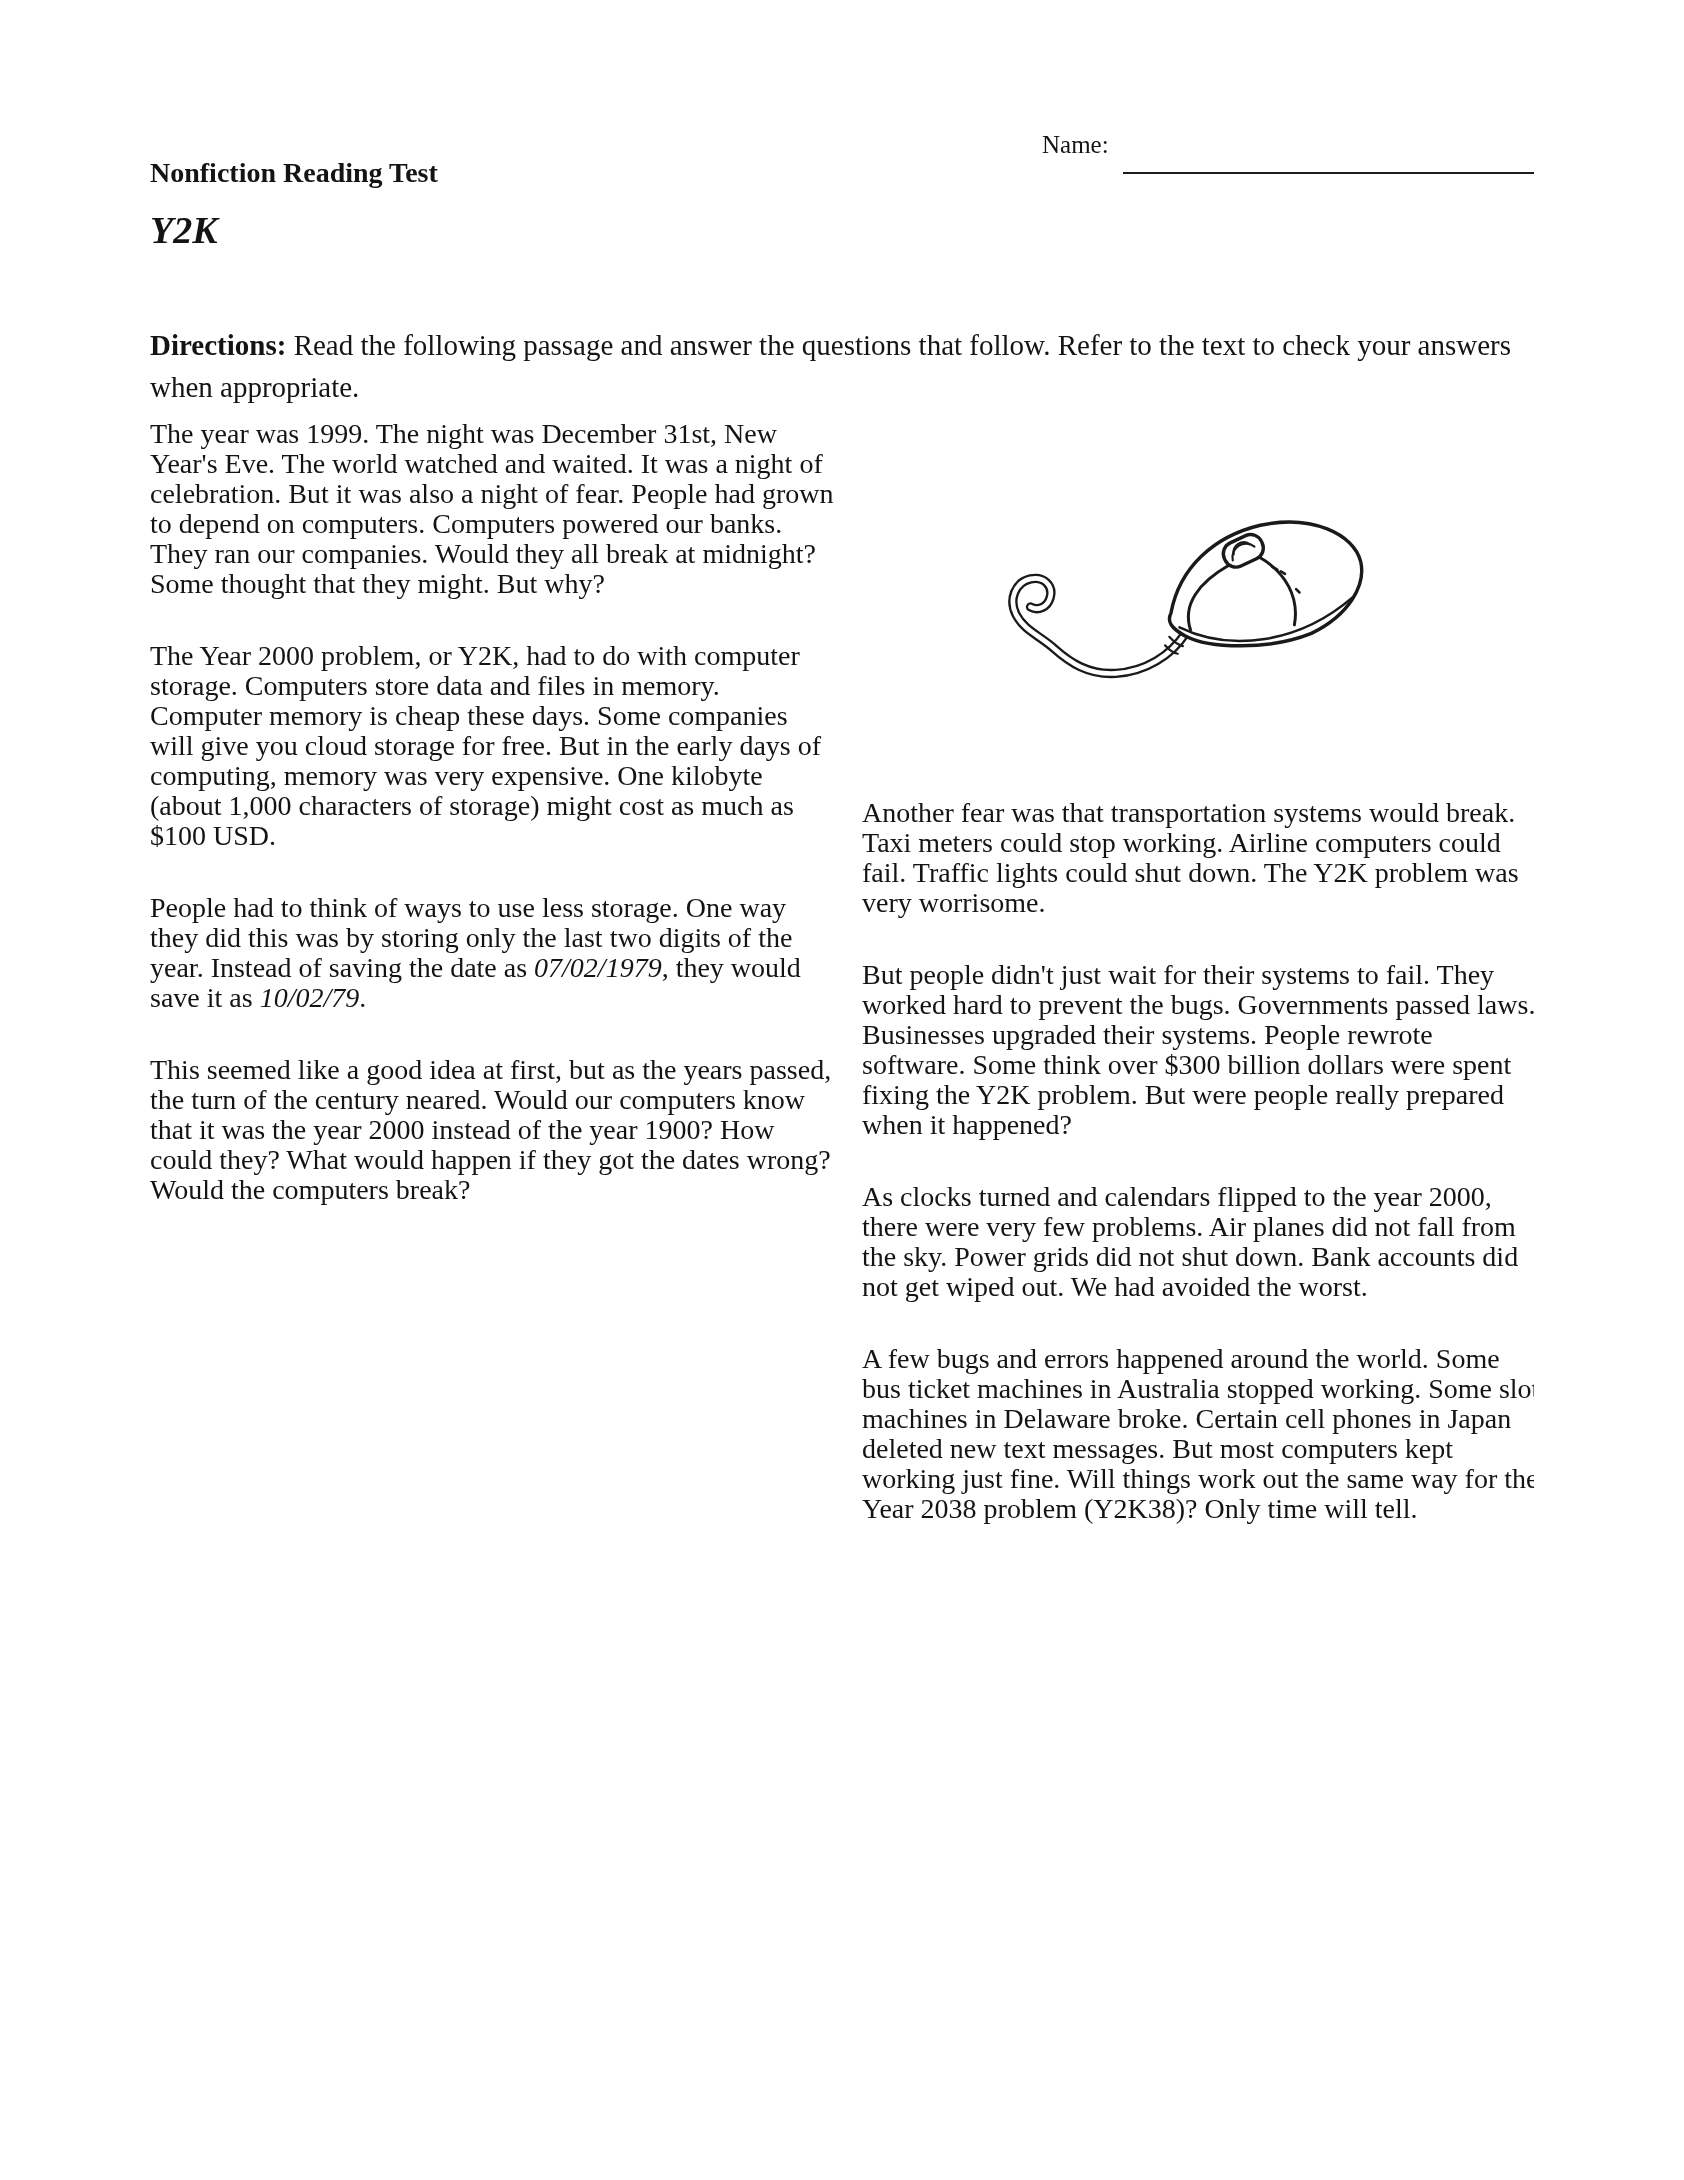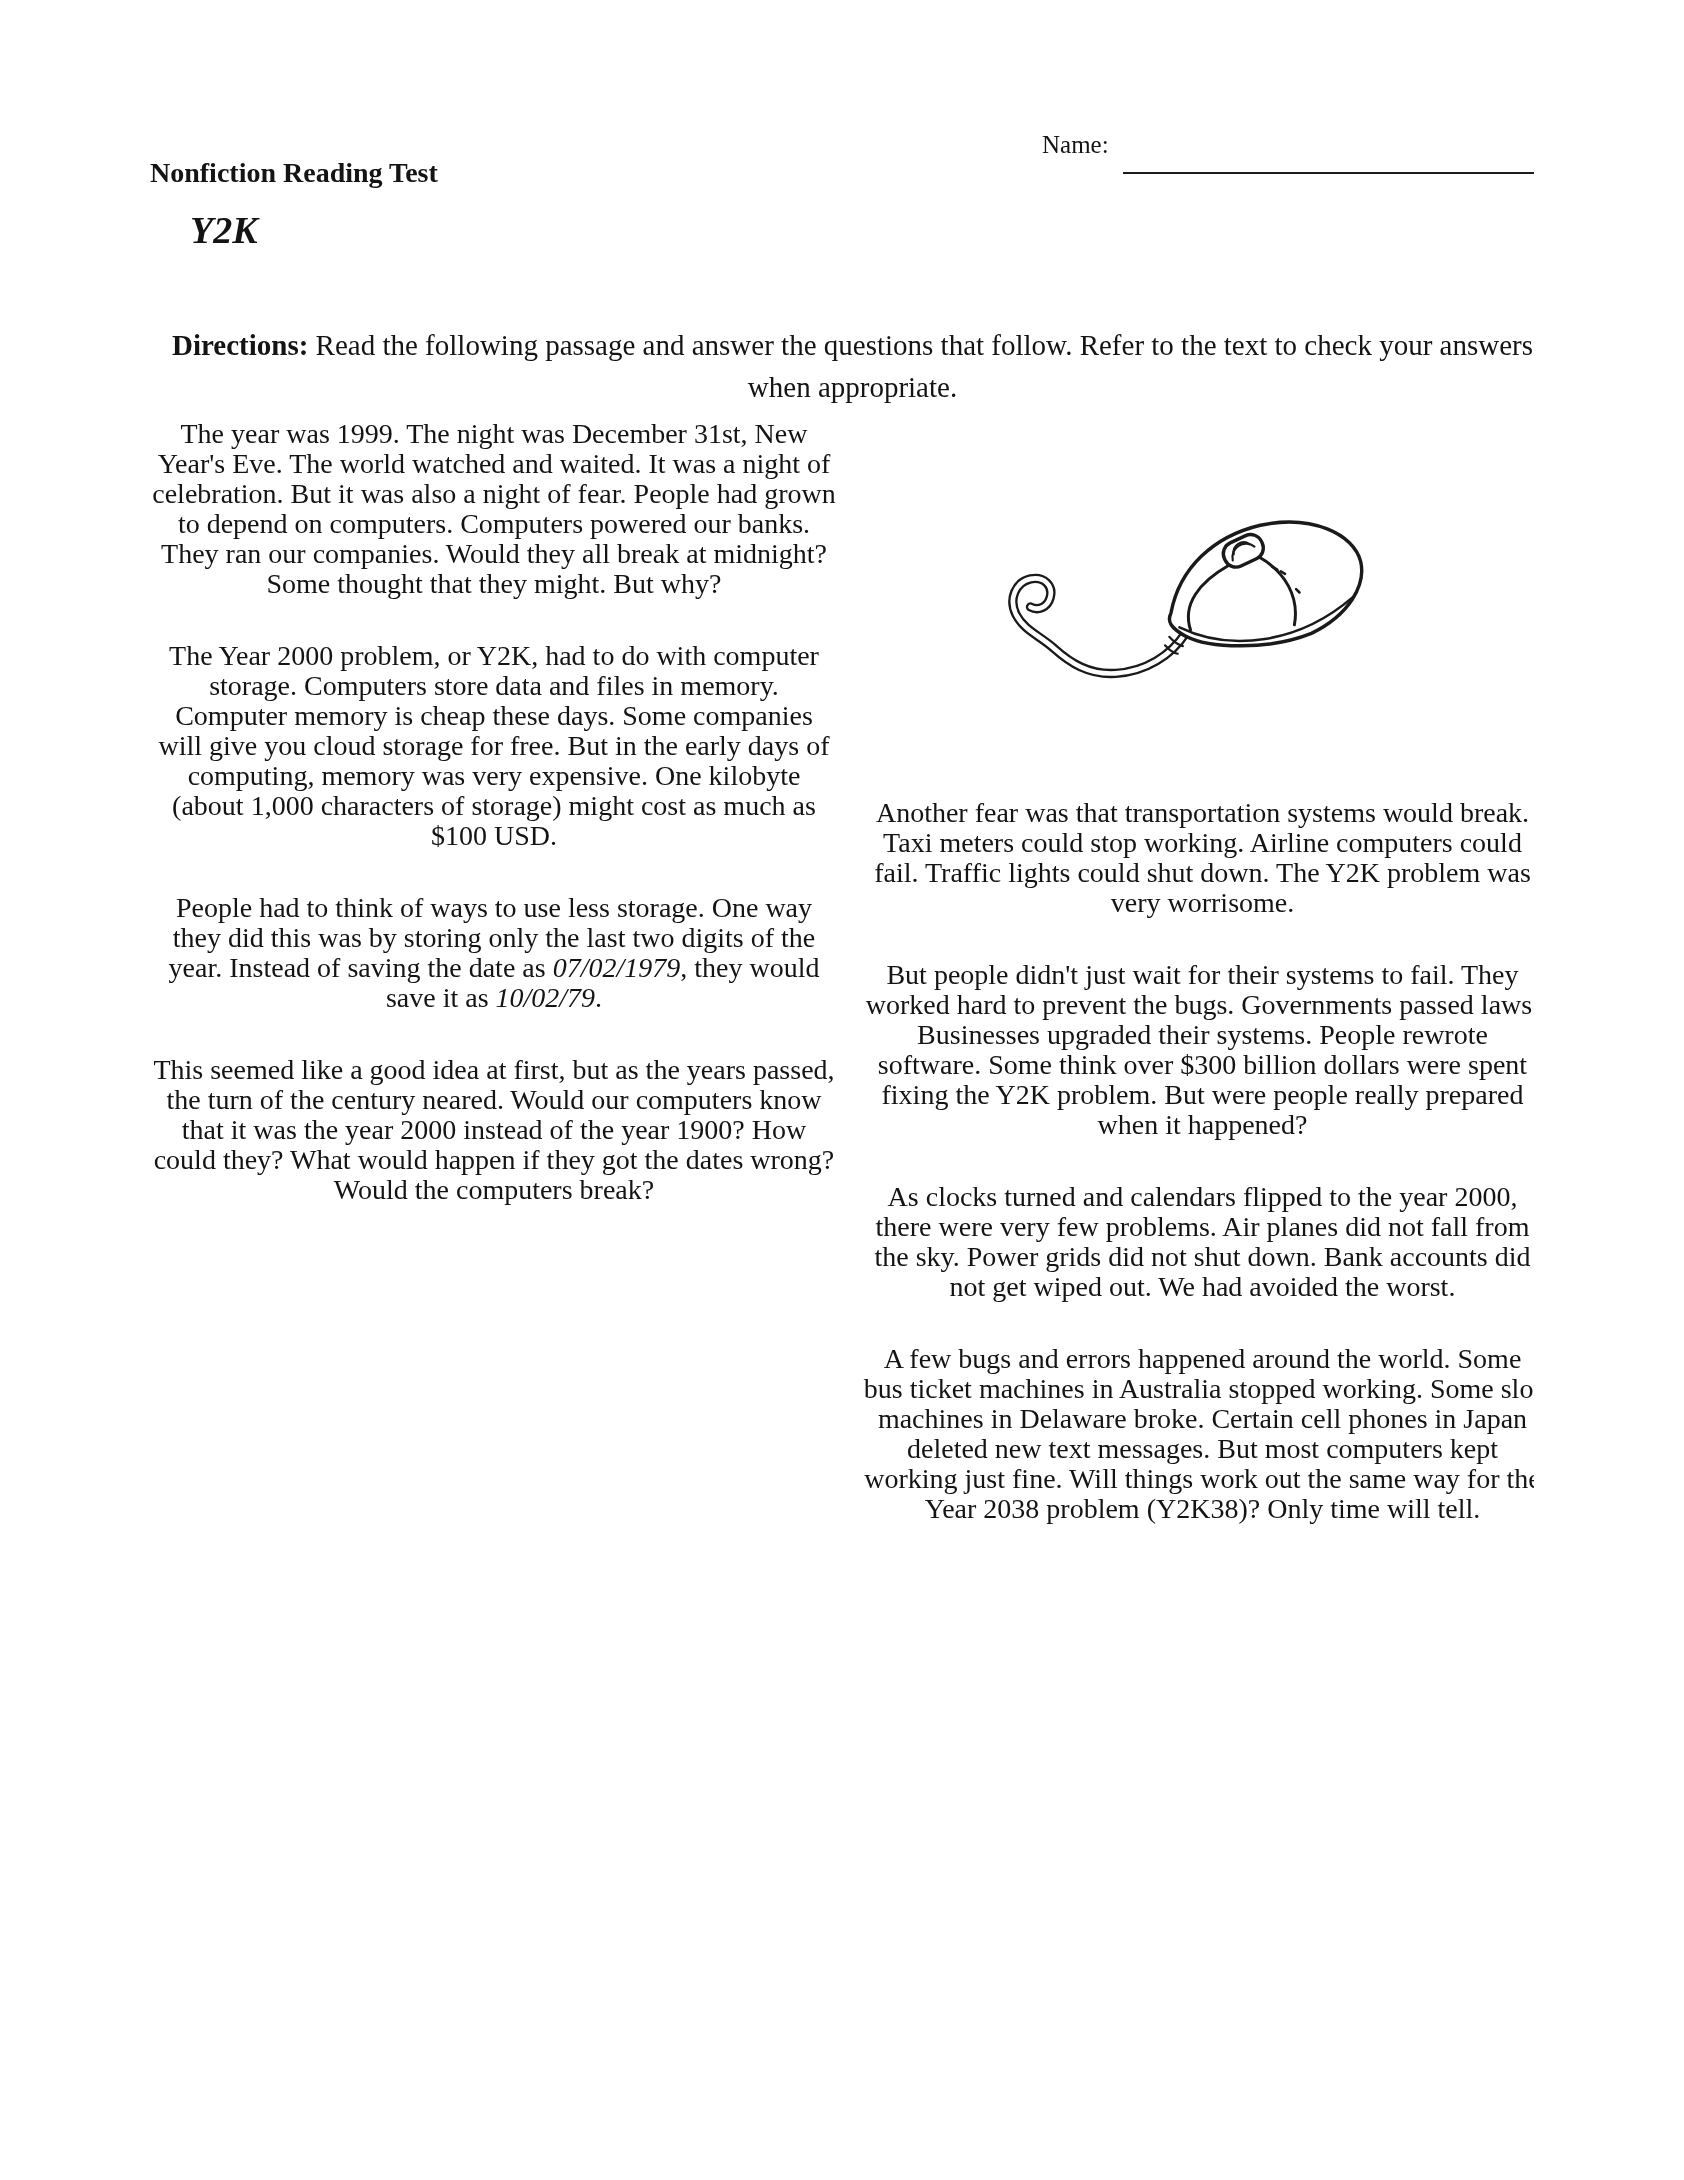--- a/index.html
+++ b/index.html
@@ -4,21 +4,20 @@
 <style>
   html,body{margin:0;padding:0;background:#ffffff;}
   .page{
     position:relative;
     width:1534px;
     height:2181px;
     background:#ffffff;
     font-family:"Liberation Serif","DejaVu Serif",serif;
     color:#141414;
     overflow:hidden;
-    text-align:center;
   }
   .name-row{
     position:absolute;
     left:1042px;
     top:131px;
     font-size:25px;
     line-height:1.1;
     white-space:nowrap;
   }
   .name-line{
@@ -40,21 +39,20 @@
   }
   .subtitle{
     position:absolute;
     left:150px;
     top:210px;
     font-size:38px;
     font-weight:700;
     font-style:italic;
     line-height:1.1;
     white-space:nowrap;
-    margin-left:40px;
   }
   .directions{
     position:absolute;
     left:150px;
     top:295px;
     width:1405px;
     font-size:29px;
     line-height:42px;
   }
   .directions b{font-weight:700;}

